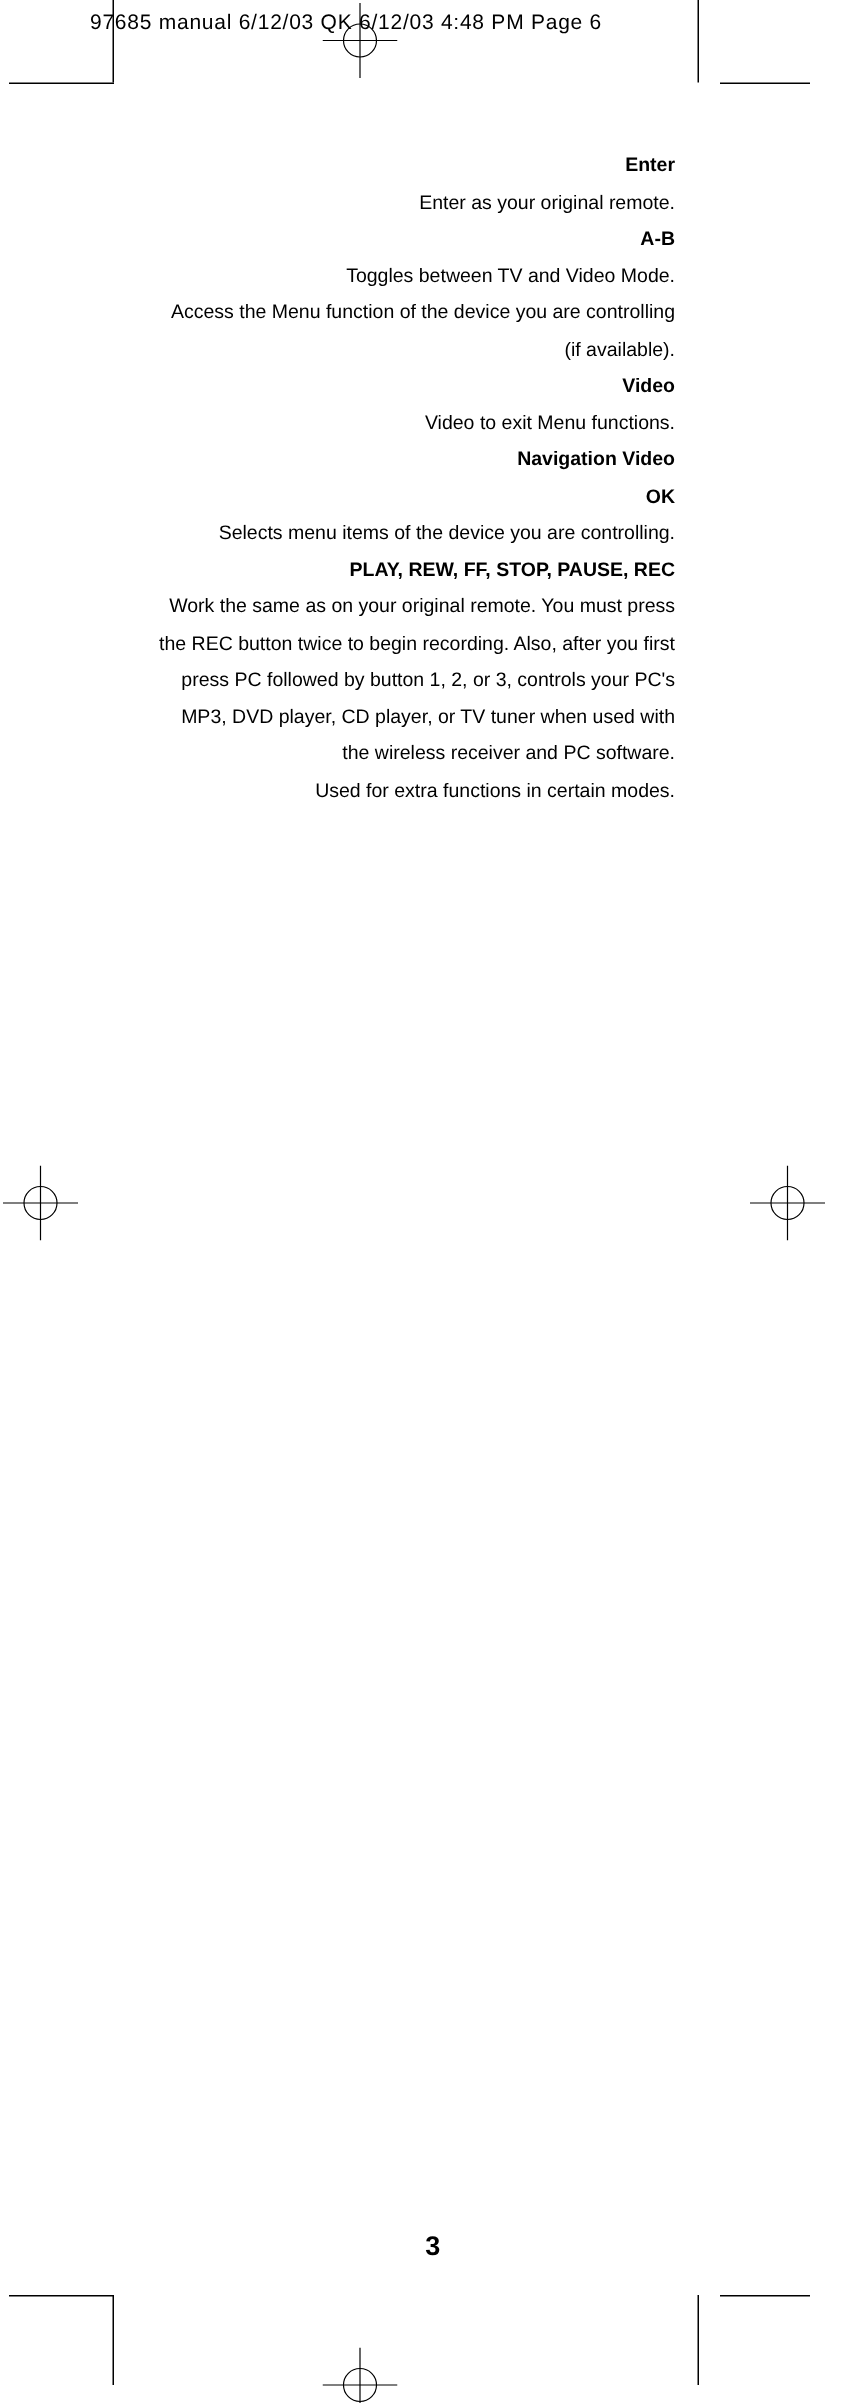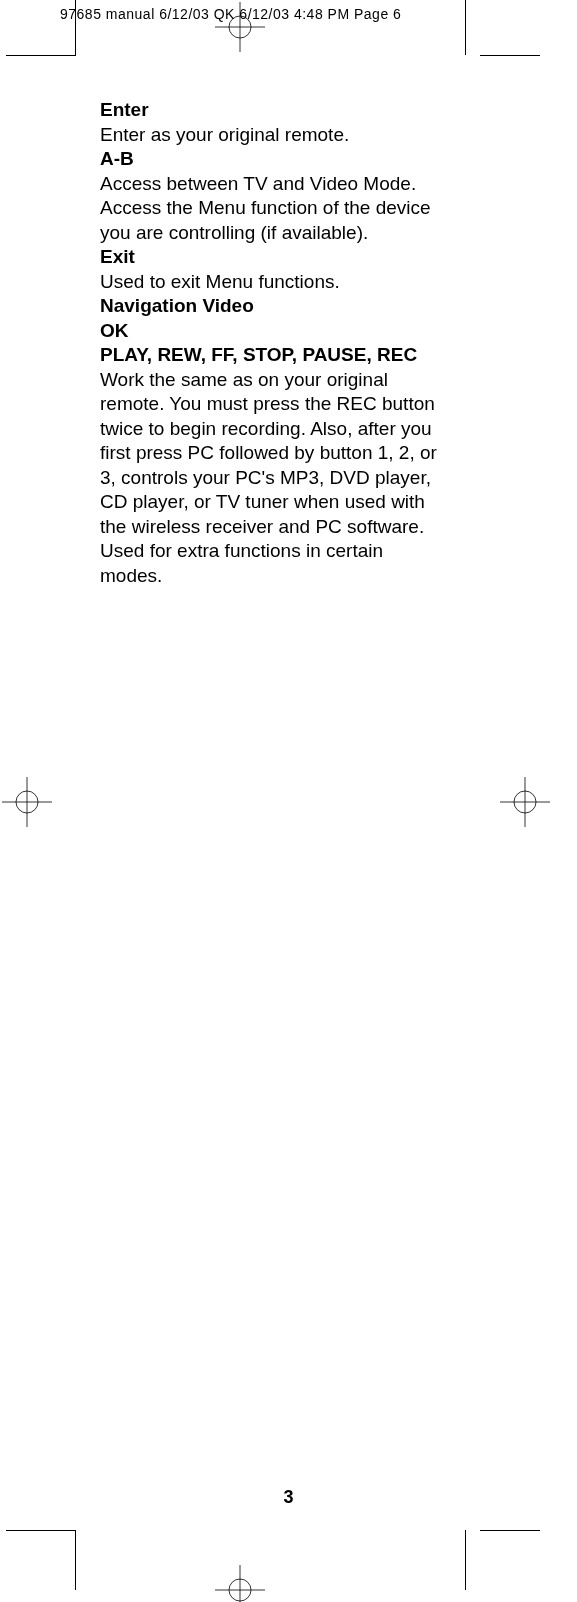--- a/index.html
+++ b/index.html
@@ -49,22 +49,23 @@
     top: 777px;
     left: 500px;
   }
   .reg svg { display: block; }
 
   .content {
     position: absolute;
     top: 98px;
     left: 100px;
     width: 350px;
-    font-size: 19px;
+    font-size: 13px;
     line-height: 24.5px;
+    text-align: right;
   }
   .content b {
     font-weight: bold;
   }
   .content p {
     margin: 0;
   }
   .page-num {
     position: absolute;
     top: 1487px;
@@ -115,24 +116,25 @@
       <circle cx="25" cy="25" r="11" fill="none" stroke="#000" stroke-width="0.8"></circle>
       <line x1="25" y1="0" x2="25" y2="50" stroke="#000" stroke-width="0.8"></line>
       <line x1="0" y1="25" x2="50" y2="25" stroke="#000" stroke-width="0.8"></line>
     </svg>
 </div>
 
 <div class="content">
   <p><b>Enter</b></p>
   <p>Enter as your original remote.</p>
   <p><b>A-B</b></p>
-  <p>Access between TV and Video Mode.</p>
+  <p>Toggles between TV and Video Mode.</p>
   <p>Access the Menu function of the device you are controlling (if available).</p>
-  <p><b>Exit</b></p>
-  <p>Used to exit Menu functions.</p>
+  <p><b>Video</b></p>
+  <p>Video to exit Menu functions.</p>
   <p><b>Navigation Video</b></p>
   <p><b>OK</b></p>
+  <p>Selects menu items of the device you are controlling.</p>
   <p><b>PLAY, REW, FF, STOP, PAUSE, REC</b></p>
   <p>Work the same as on your original remote. You must press the REC button twice to begin recording. Also, after you first press PC followed by button 1, 2, or 3, controls your PC's MP3, DVD player, CD player, or TV tuner when used with the wireless receiver and PC software.</p>
   <p>Used for extra functions in certain modes.</p>
 </div>
 
 <div class="page-num">3</div>
 
 </body></html>

